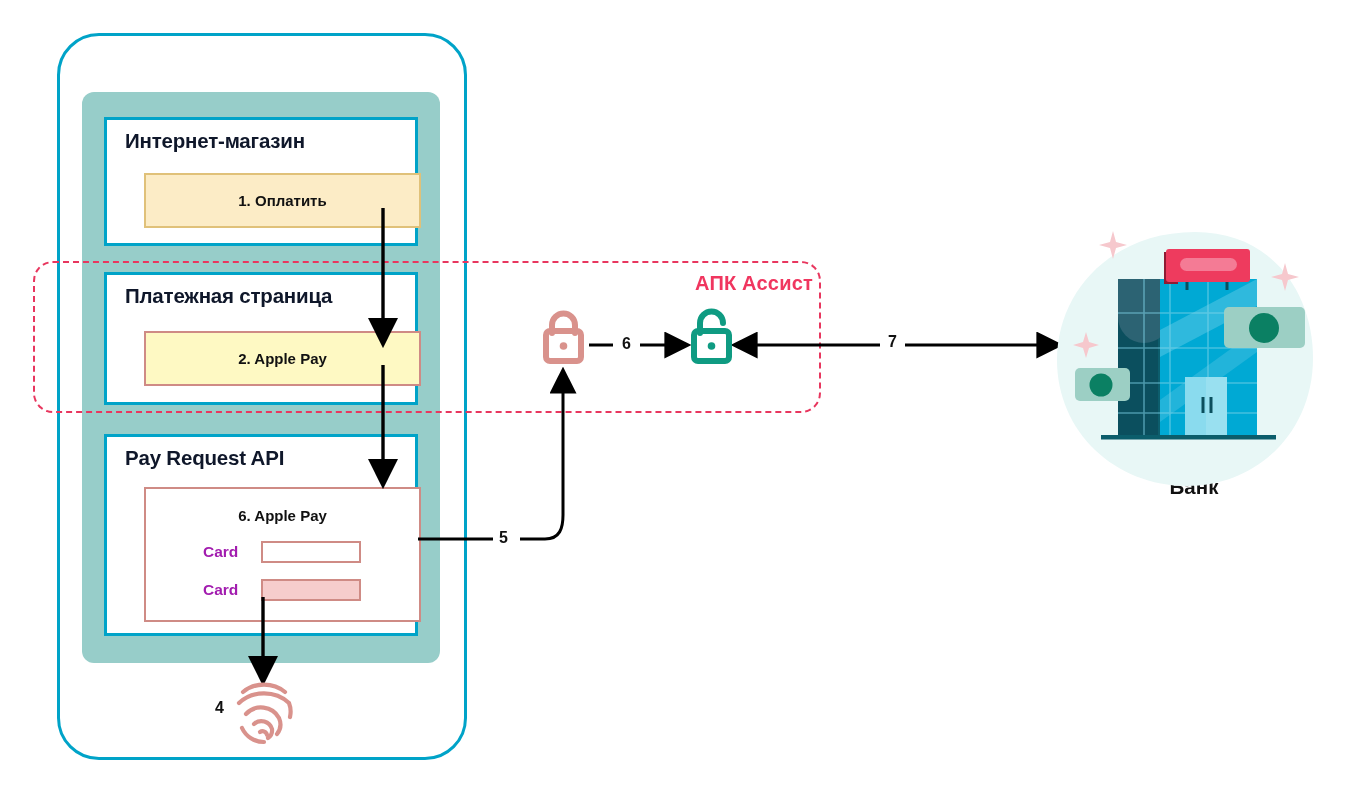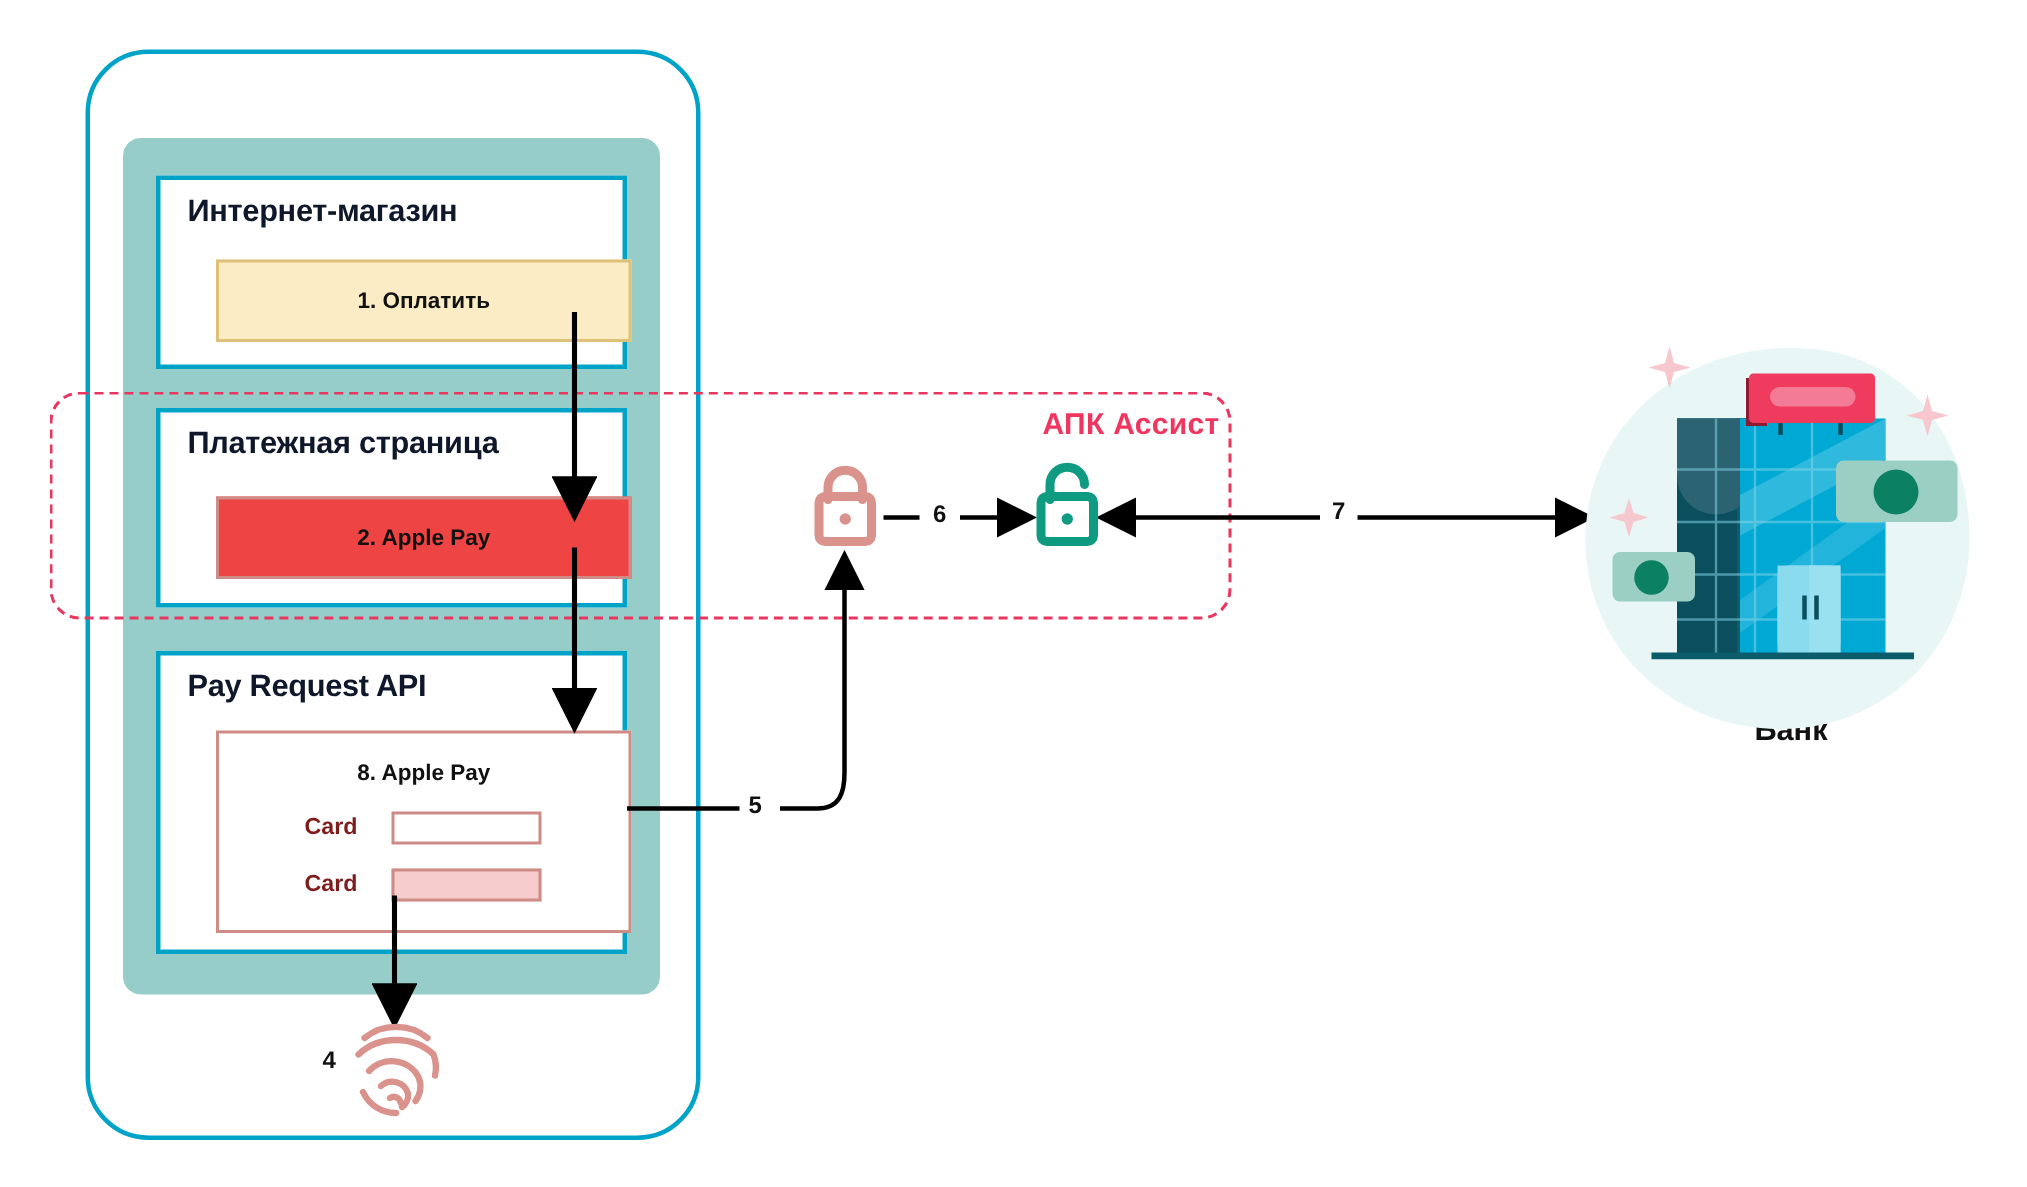--- a/index.html
+++ b/index.html
@@ -66,21 +66,21 @@
     color: #111111;
     margin-left: 18px;
   }
   #btn-oplatit {
     left: 19px; top: 53px; width: 277px; height: 55px;
     background: #fcecc6;
     border: 2px solid #e0c179;
   }
   #btn-applepay2 {
     left: 19px; top: 56px; width: 277px; height: 55px;
-    background: #ef4444;
+    background: #fef9c3;
     border: 2px solid #cf8b85;
   }
   #box-applepay3 {
     left: 19px; top: 50px; width: 277px; height: 135px;
     background: #ffffff;
     border: 2px solid #cf8b85;
     display: block;
   }
   #lbl-applepay3 {
     position: absolute;
@@ -93,21 +93,21 @@
   .card-row {
     position: absolute;
     left: 57px;
     display: flex;
     align-items: center;
     gap: 14px;
   }
   .card-label {
     font-size: 15.5px;
     font-weight: bold;
-    color: #7f1d1d;
+    color: #a21caf;
     width: 44px;
   }
   .card-field {
     width: 100px;
     height: 22px;
     border: 2px solid #cf8b85;
     box-sizing: border-box;
   }
   .card-field.filled { background: #f6cdcc; }
   #card-row-1 { top: 52px; }
@@ -176,21 +176,21 @@
 
   <div class="abs panel" id="panel-pay">
     <div class="panel-title">Платежная страница</div>
     <div class="action-box" id="btn-applepay2">2. Apple Pay</div>
   </div>
 
   <div class="abs panel" id="panel-api">
     <div class="panel-title">Pay Request API</div>
 
     <div class="action-box" id="box-applepay3">
-      <div id="lbl-applepay3">8. Apple Pay</div>
+      <div id="lbl-applepay3">6. Apple Pay</div>
 
       <div class="card-row" id="card-row-1">
         <span class="card-label">Card</span>
         <span class="card-field"></span>
       </div>
 
       <div class="card-row" id="card-row-2">
         <span class="card-label">Card</span>
         <span class="card-field filled"></span>
       </div>

